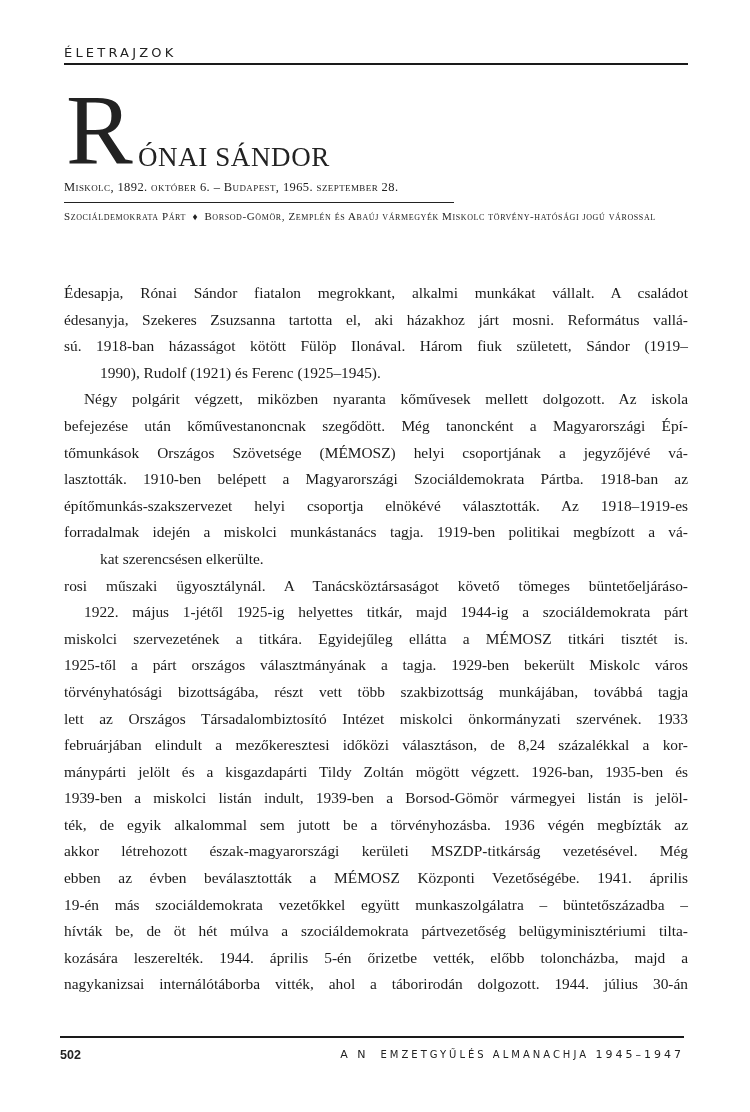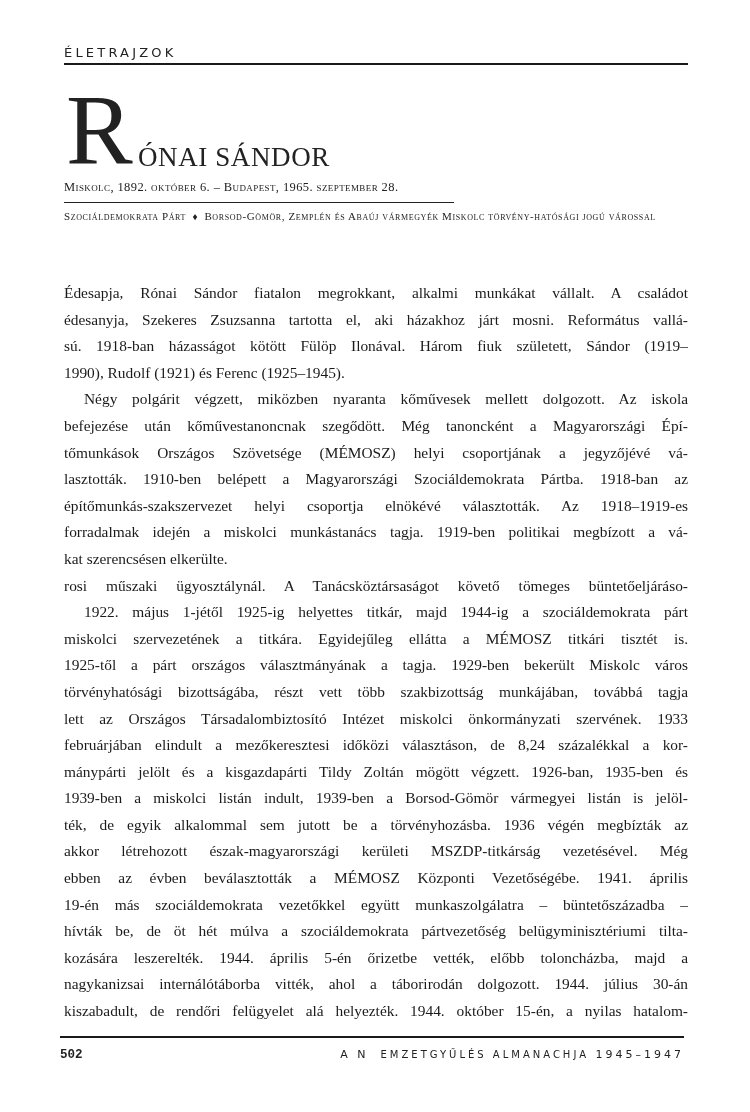--- a/index.html
+++ b/index.html
@@ -106,37 +106,38 @@
     }
     .body-text .line {
       display: block;
       white-space: nowrap;
       text-align: justify;
       text-align-last: justify;
       height: 26.6px;
     }
     .body-text .line.last {
       text-align-last: left;
+      margin-left: 36px;
     }
     .body-text .line.indent {
       padding-left: 20px;
     }
     .rule-bottom {
       position: absolute;
       left: 60px;
       top: 1036px;
       width: 624px;
       height: 1.5px;
       background: #1a1a1a;
     }
     .page-number {
       position: absolute;
       left: 60px;
       top: 1048px;
-      font-family: Liberation Mono, monospace;
+      font-family: Liberation Sans, sans-serif;
       font-weight: bold;
       font-size: 12.5px;
       color: #222;
     }
     .running-foot {
       position: absolute;
       right: 66px;
       top: 1048px;
       font-family: "DejaVu Sans", "Liberation Sans", sans-serif;
       font-size: 11px;
@@ -195,21 +196,20 @@
       <span class="line">februárjában elindult a mezőkeresztesi időközi választáson, de 8,24 százalékkal a kor-</span>
       <span class="line">mánypárti jelölt és a kisgazdapárti Tildy Zoltán mögött végzett. 1926-ban, 1935-ben és</span>
       <span class="line">1939-ben a miskolci listán indult, 1939-ben a Borsod-Gömör vármegyei listán is jelöl-</span>
       <span class="line">ték, de egyik alkalommal sem jutott be a törvényhozásba. 1936 végén megbízták az</span>
       <span class="line">akkor létrehozott észak-magyarországi kerületi MSZDP-titkárság vezetésével. Még</span>
       <span class="line">ebben az évben beválasztották a MÉMOSZ Központi Vezetőségébe. 1941. április</span>
       <span class="line">19-én más szociáldemokrata vezetőkkel együtt munkaszolgálatra – büntetőszázadba –</span>
       <span class="line">hívták be, de öt hét múlva a szociáldemokrata pártvezetőség belügyminisztériumi tilta-</span>
       <span class="line">kozására leszerelték. 1944. április 5-én őrizetbe vették, előbb toloncházba, majd a</span>
       <span class="line">nagykanizsai internálótáborba vitték, ahol a táborirodán dolgozott. 1944. július 30-án</span>
-      <span class="line">kiszabadult, de rendőri felügyelet alá helyezték. 1944. október 15-én, a nyilas hatalom-</span>
     </div>
   </div>
 
 <div class="rule-bottom"></div>
 <div class="page-number">502</div>
 <div class="running-foot">
   <span>A N</span><span class="sc" style="text-transform:uppercase;">emzetgyűlés almanachja</span>
   <span>1945–1947</span>
 </div>
 

